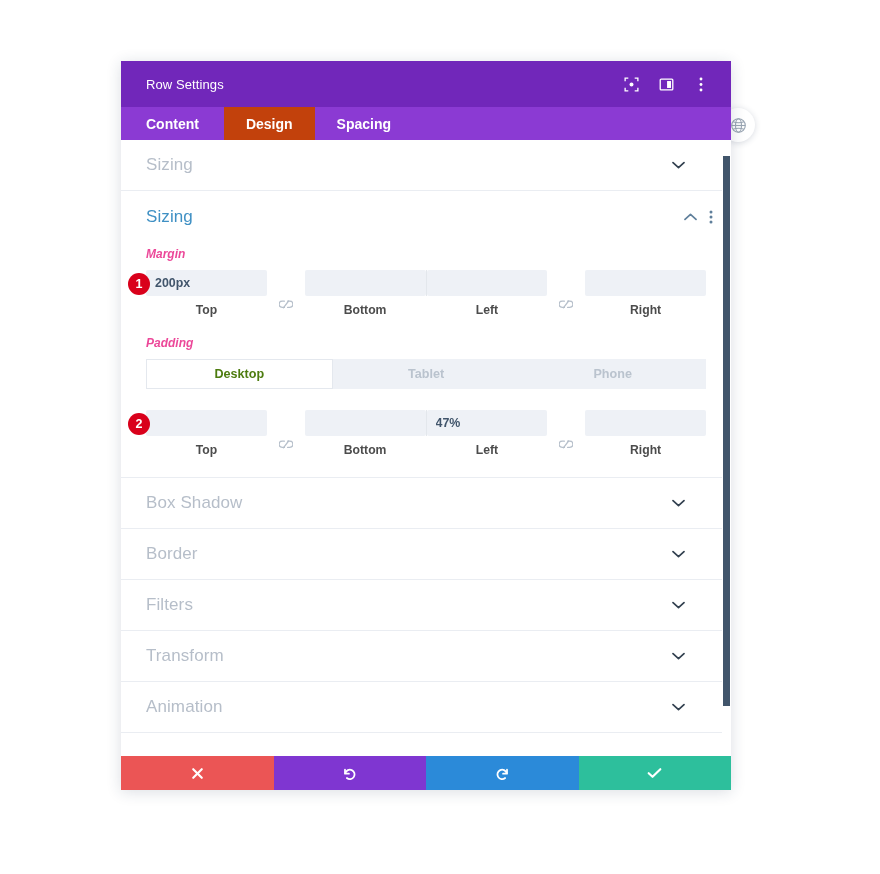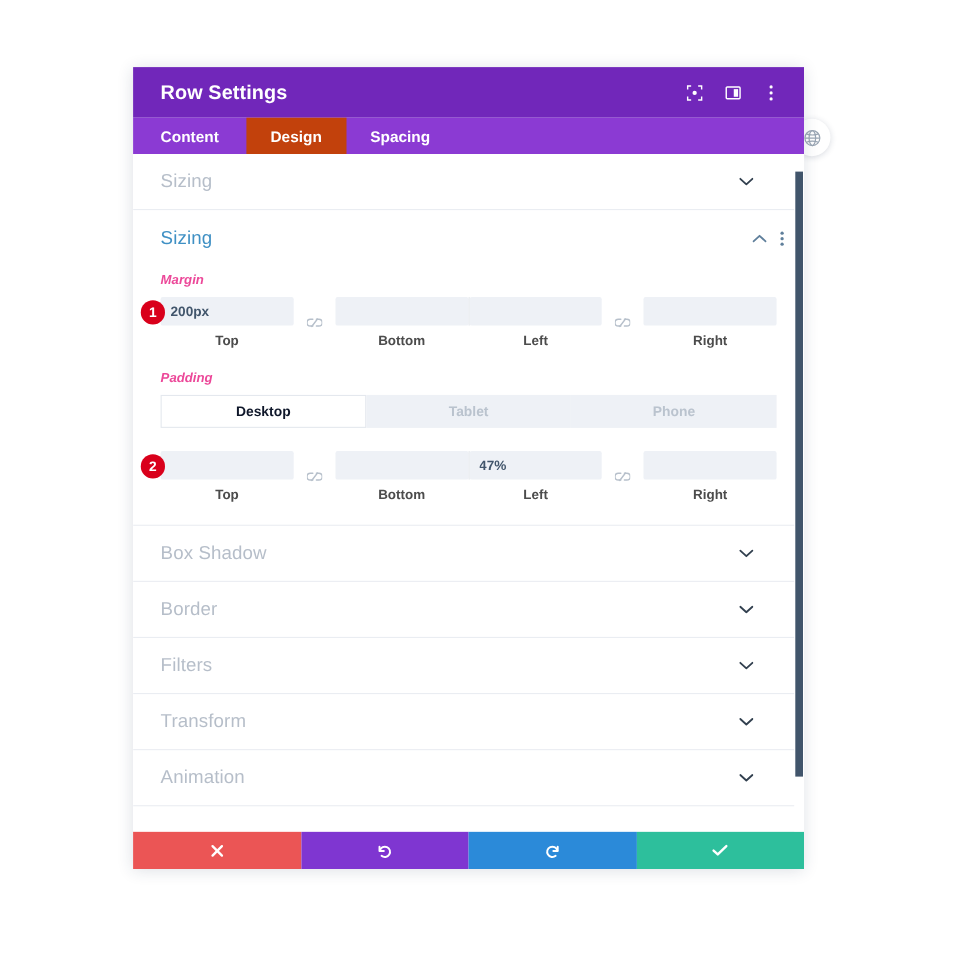--- a/index.html
+++ b/index.html
@@ -39,22 +39,22 @@
   
   .panel-header {
     height: 46px;
     background: #7127ba;
     display: flex; align-items: center;
     padding: 0 22px 0 25px;
     flex: 0 0 auto;
   }
   .panel-title {
     color: #ffffff;
-    font-size: 18px;
-    font-weight: bold;
+    font-size: 13px;
+    font-weight: normal;
     letter-spacing: .1px;
     flex: 1 1 auto;
     white-space: nowrap;
   }
   .hdr-icons { display: flex; align-items: center; gap: 19px; }
   .hdr-icon {
     width: 16px; height: 16px;
     display: flex; align-items: center; justify-content: center;
     cursor: pointer;
   }
@@ -162,21 +162,21 @@
     width: 22px; height: 22px;
     border-radius: 50%;
     background: #d9001b;
     color: #ffffff;
     font-size: 12.5px;
     font-weight: bold;
     display: flex; align-items: center; justify-content: center;
     z-index: 3;
   }
   .quad-half {
-    display: flex; align-items: center;
+    display: flex; align-items: flex-end;
     flex: 1 1 50%;
   }
   .quad-sep {
     width: 1px;
     align-self: stretch;
     background: #e3e7ec;
     margin: 0 0px;
     height: 26px;
   }
   .qcell {
@@ -225,21 +225,21 @@
     border: 1px solid transparent;
     display: flex; align-items: center; justify-content: center;
     font-size: 12.6px;
     font-weight: bold;
     color: #bac3ce;
     cursor: pointer;
   }
   .devtab.active {
     background: #ffffff;
     border: 1px solid #e4e8ee;
-    color: #0f172a;
+    color: #4d7c0f;
   }
 
   
   .panel-footer {
     flex: 0 0 auto;
     height: 34px;
     display: flex;
   }
   .fbtn {
     flex: 1 1 25%;

